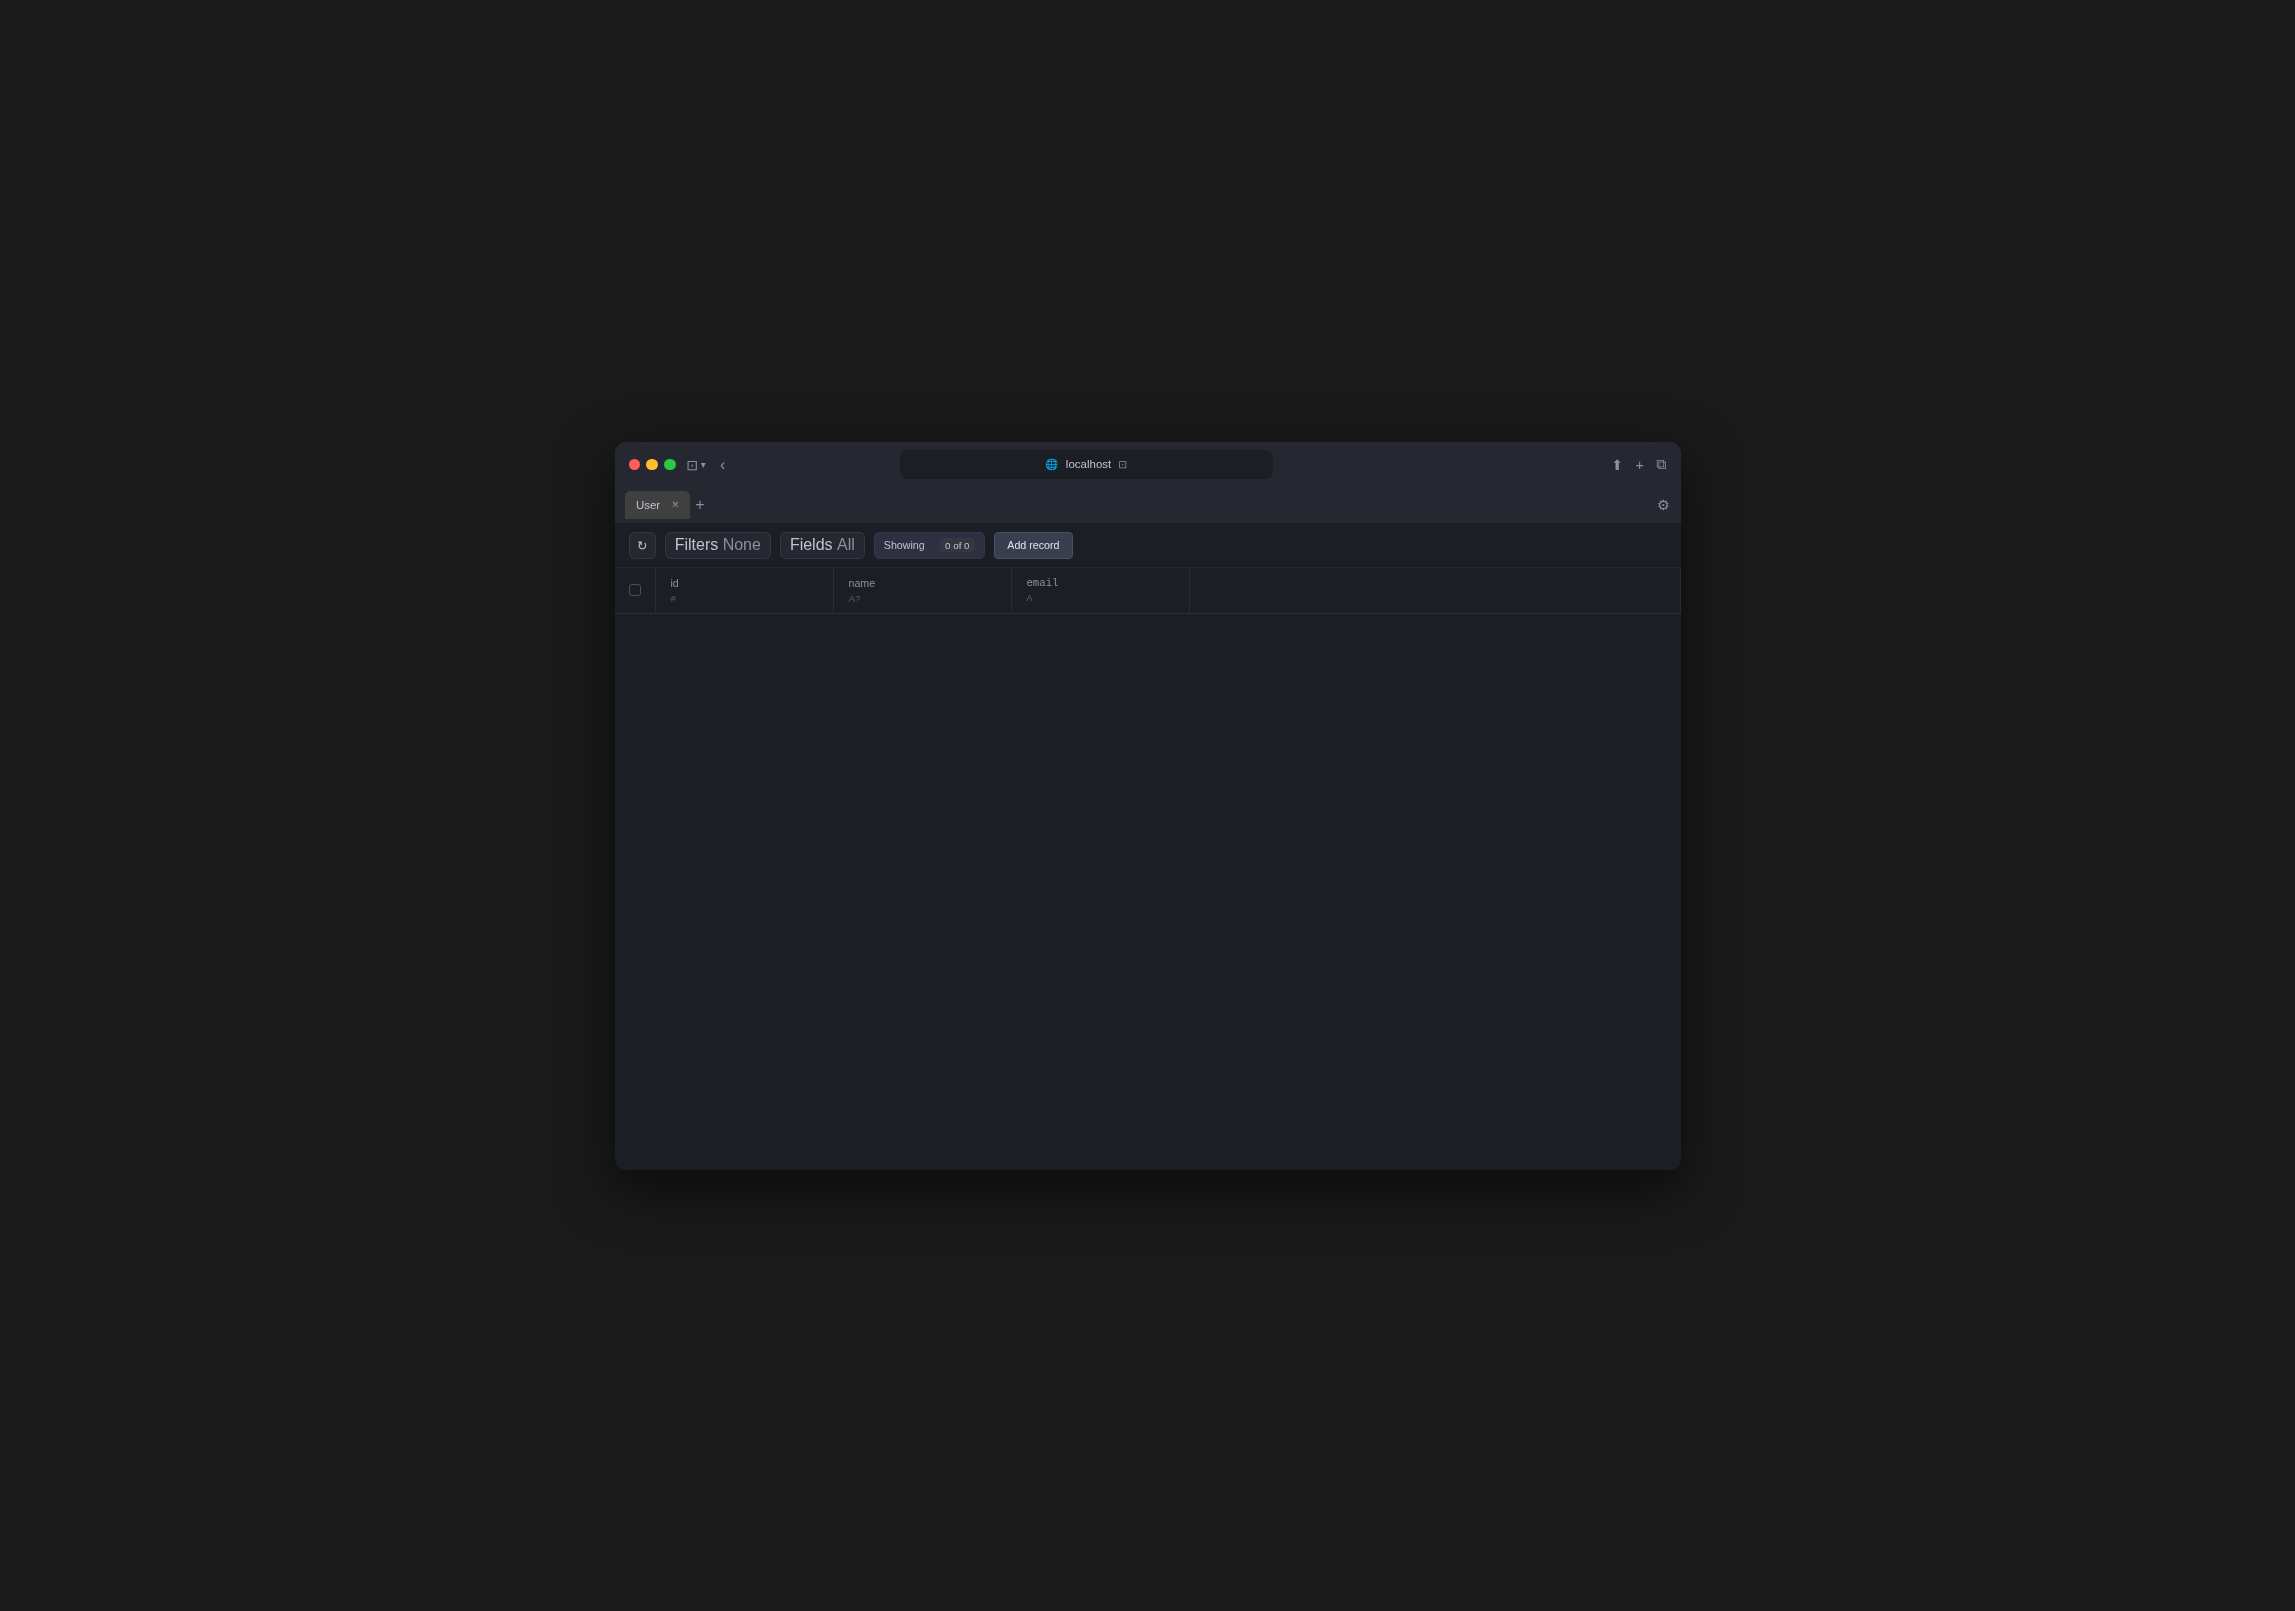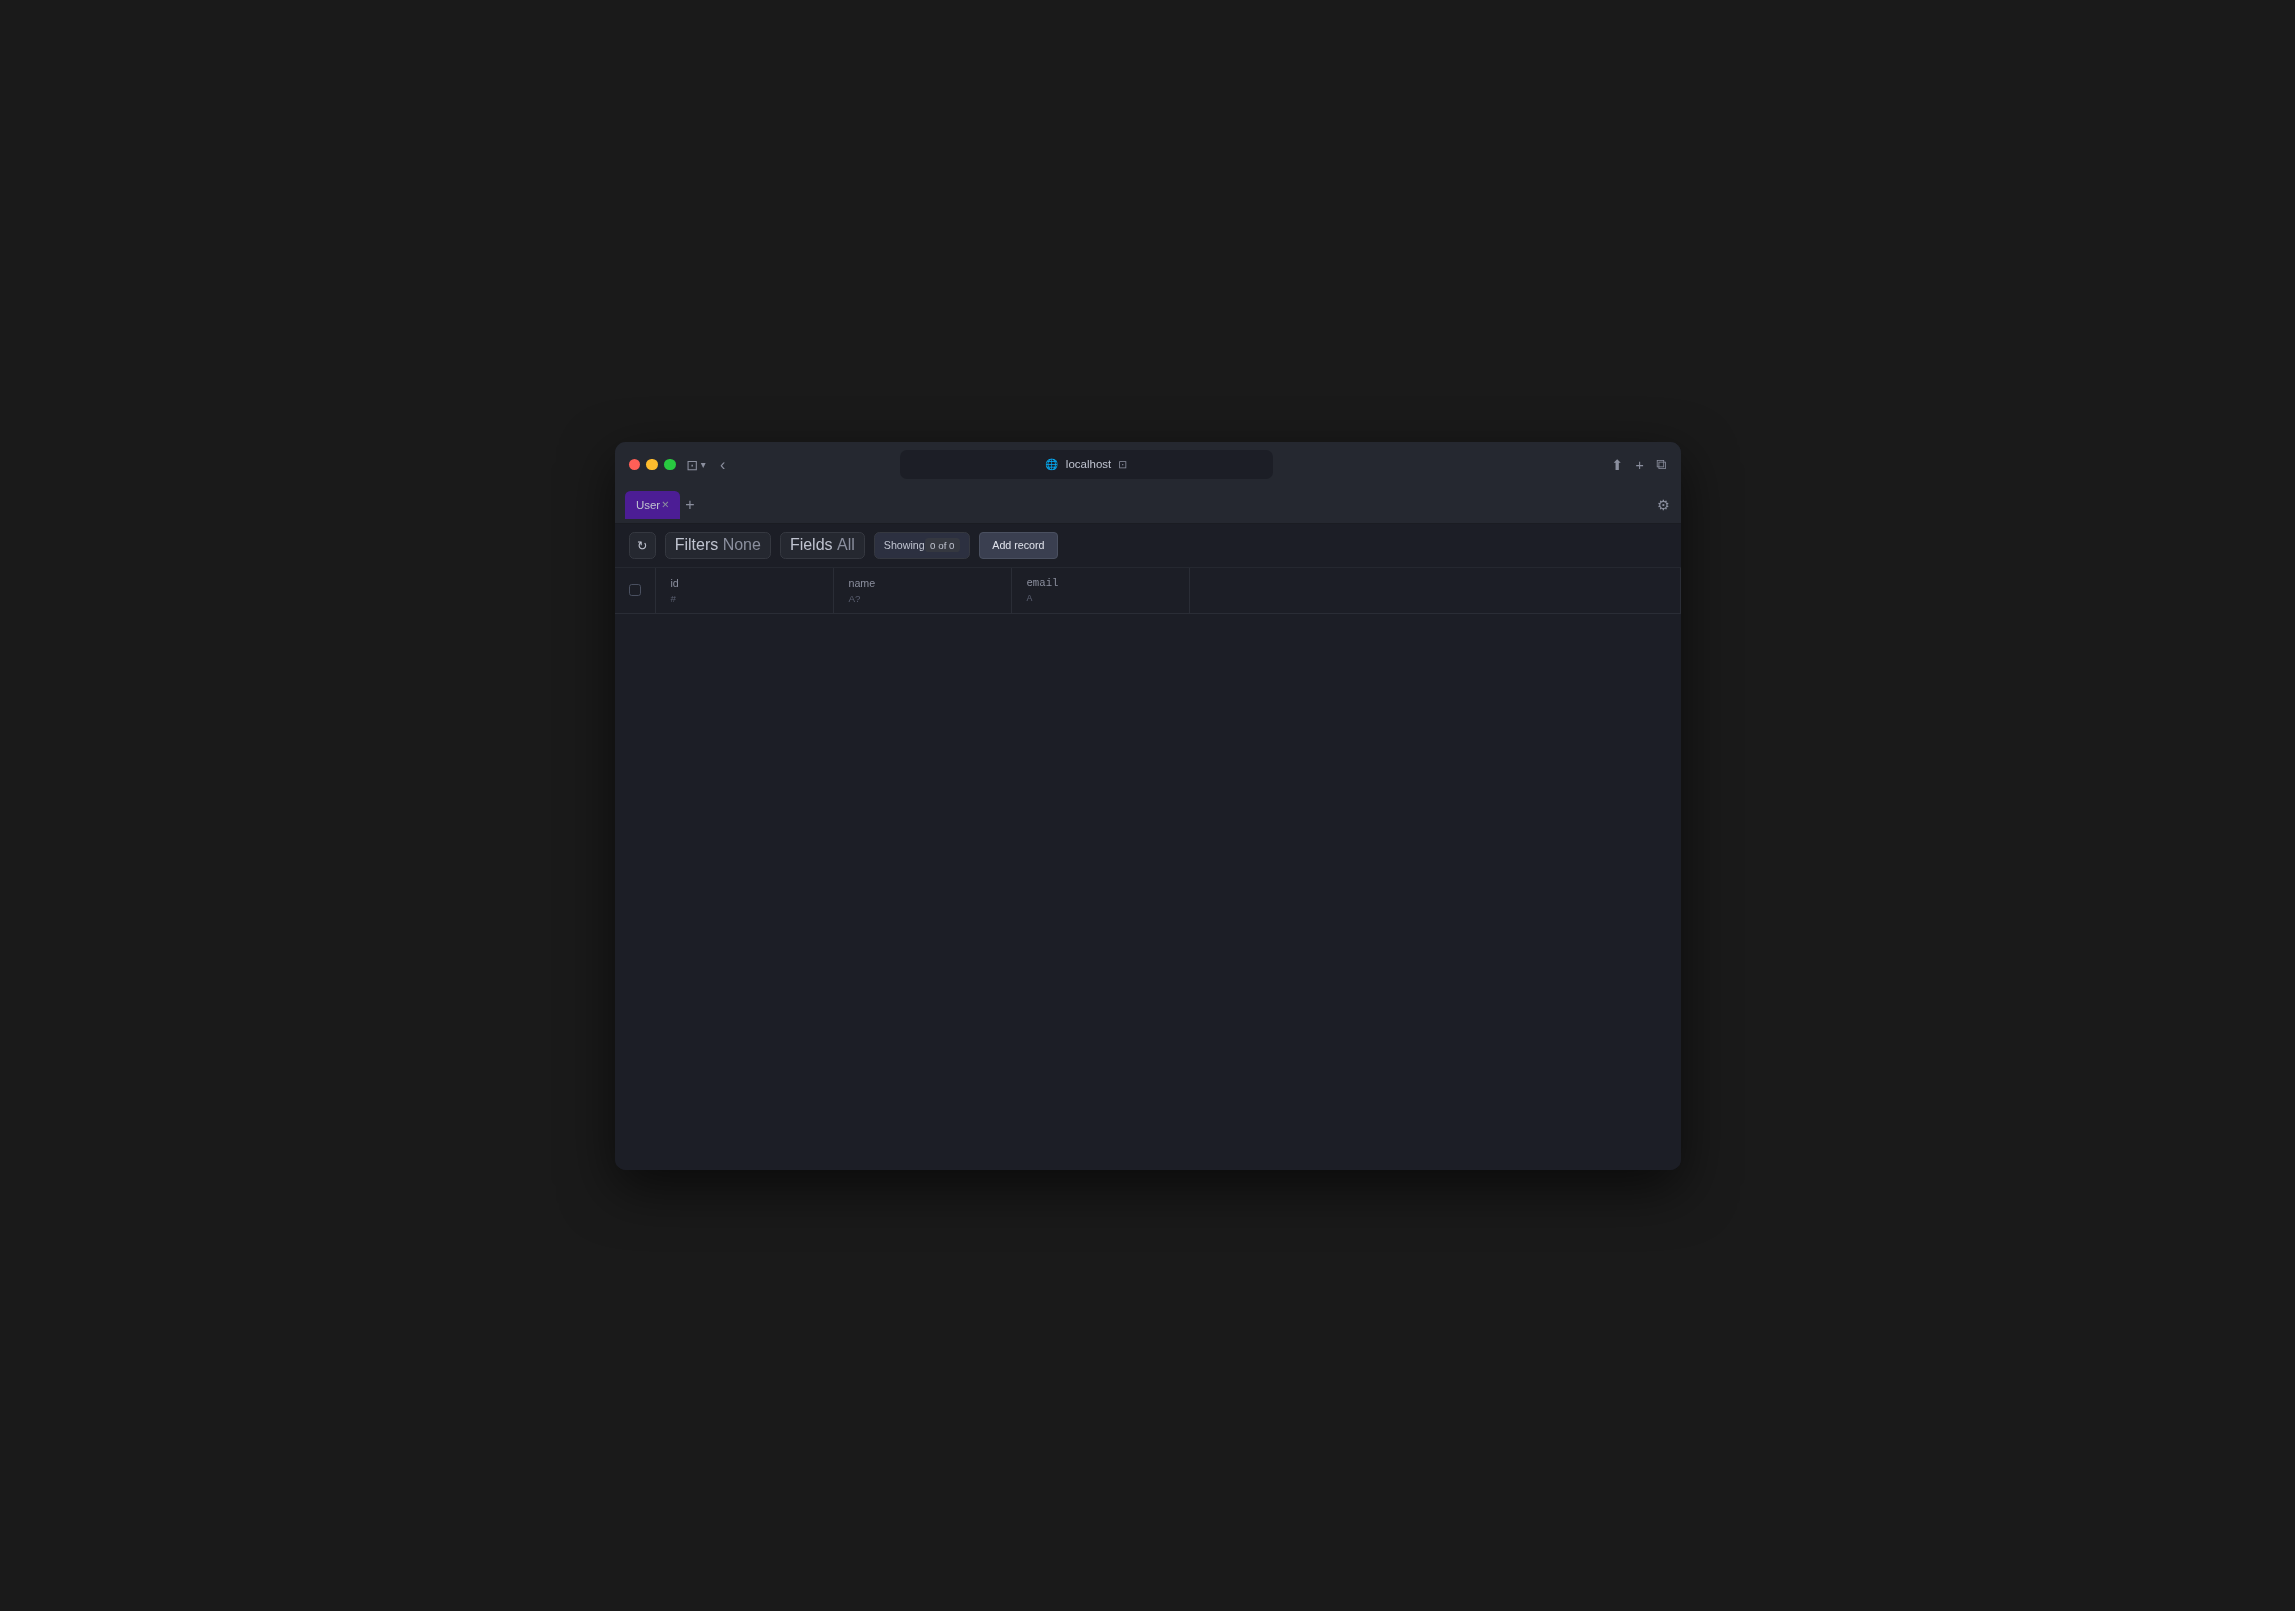--- a/index.html
+++ b/index.html
@@ -95,27 +95,27 @@
     .tab-bar {
       background: #252830;
       height: 36px;
       display: flex;
       align-items: center;
       padding: 0 10.7px;
       border-bottom: 0.9px solid #1a1c22;
       flex-shrink: 0;
     }
     .tab {
-      background: #4c1d95;
+      background: #404040;
       border-radius: 5.3px 5.3px 0 0;
       height: 28.4px;
       display: flex;
       align-items: center;
       padding: 0 10.7px;
-      gap: 1px;
+      gap: 11px;
       color: #c0c4d0;
       font-size: 11.5px;
       cursor: pointer;
       text-align: center;
     }
     .tab-close {
       color: #8b8f9e;
       font-size: 9.8px;
       cursor: pointer;
       line-height: 1;
@@ -173,21 +173,21 @@
     .showing-badge {
       background: #2c3040;
       border: 0.9px solid #353840;
       border-radius: 5.3px;
       color: #c0c4d0;
       font-size: 10.7px;
       height: 27px;
       padding: 0 9px;
       display: flex;
       align-items: center;
-      gap: 0;
+      gap: 15px;
     }
     .showing-count {
       background: #353840;
       border-radius: 3.6px;
       padding: 1.8px 5.3px;
       font-size: 9.8px;
       color: #c0c4d0;
     }
     .add-record-btn {
       background: #3a3f50;

